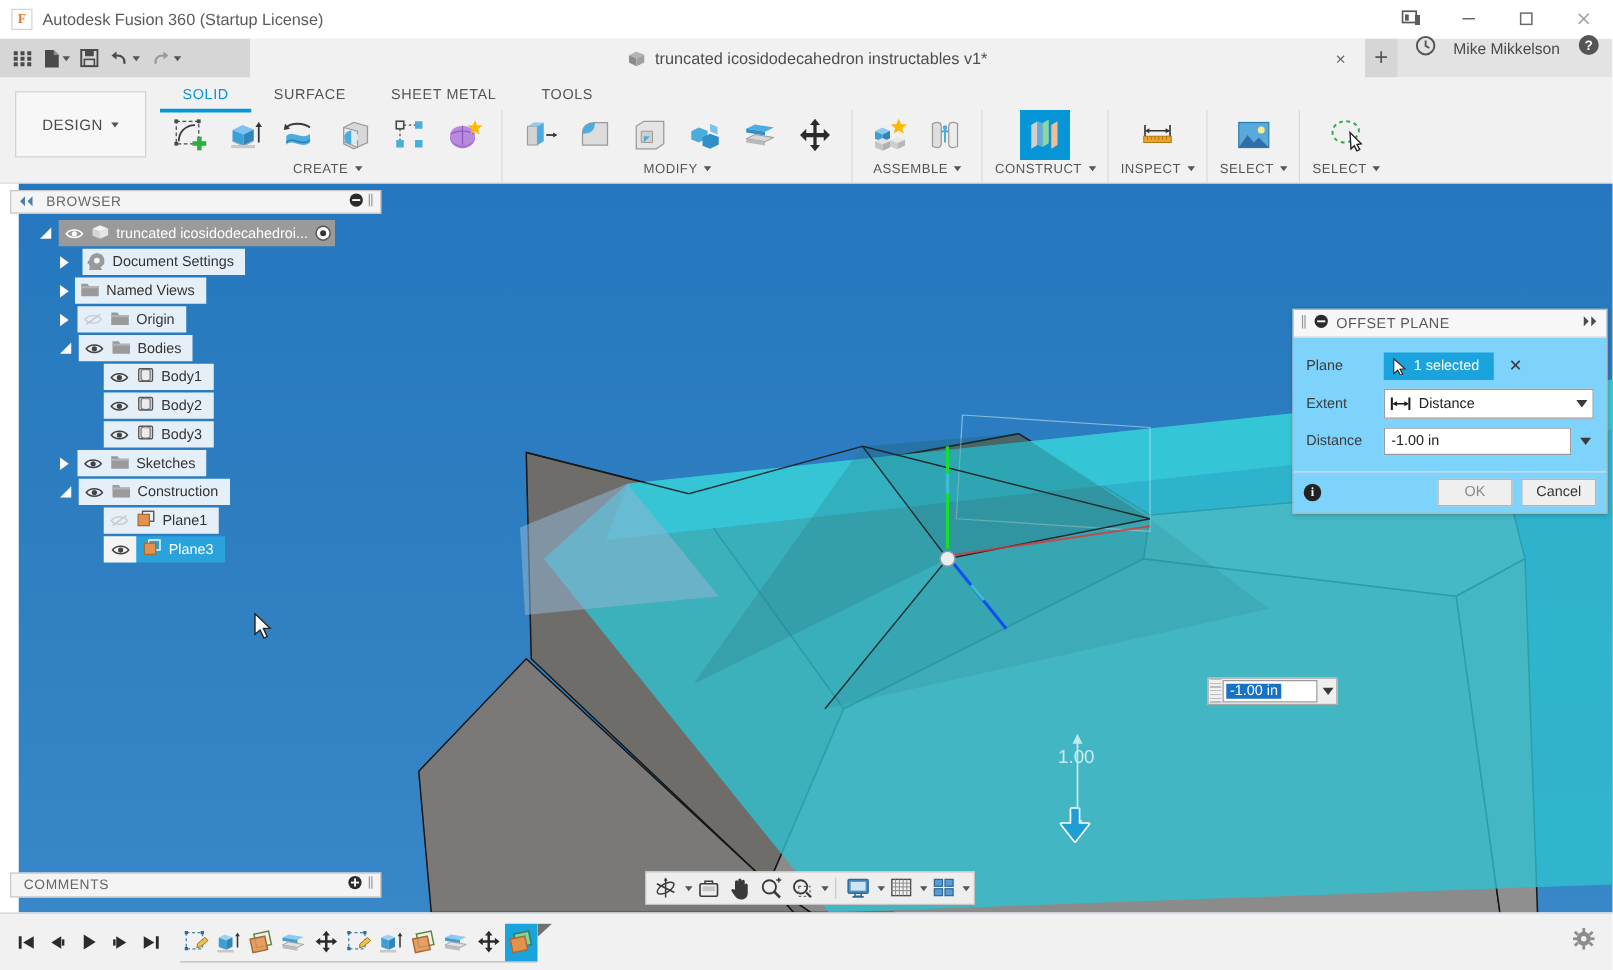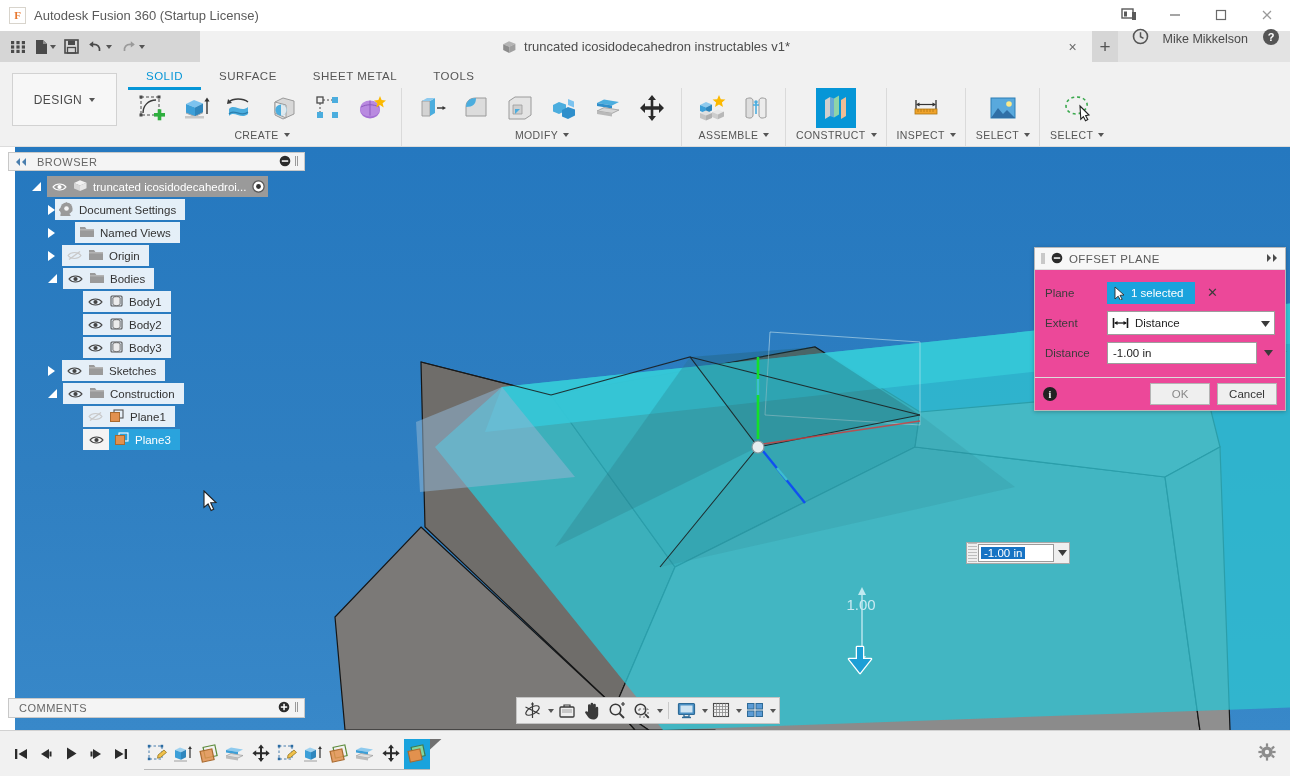--- a/index.html
+++ b/index.html
@@ -157,21 +157,21 @@
   .dim-input {
     flex: 1; height: 18px; background: #fff; border: 1px solid #9b9b9b; margin: 0 1px;
     display: flex; align-items: center; padding: 0 2px;
   }
   .dim-input .sel { background: #1673c4; color: #fff; font-size: 11.5px; padding: 0 3px; }
   .dim-caret { width: 14px; display: flex; align-items: center; justify-content: center; }
 
   
   .dialog {
     position: absolute; left: 1034px; top: 247px; width: 252px;
-    background: #ec4899; border: 1px solid #b8b8b8;
+    background: #7dd3fc; border: 1px solid #b8b8b8;
     box-shadow: 0 1px 4px rgba(0,0,0,.25);
   }
   .dlg-title {
     height: 22px; background: #f7f7f7; border-bottom: 1px solid #dcdcdc;
     display: flex; align-items: center; padding: 0 6px; gap: 6px;
   }
   .dlg-title .dt-text { font-size: 11.5px; color: #5a5a5a; letter-spacing: .4px; }
   .dlg-title .dt-right { margin-left: auto; color: #555; font-size: 10px; letter-spacing: -1px; }
   .dlg-body { padding: 9px 10px 8px 10px; }
   .dlg-row { display: flex; align-items: center; height: 27px; margin-bottom: 3px; }
@@ -701,35 +701,35 @@
           <svg width="13" height="13" viewBox="0 0 13 13">
               <circle cx="6.5" cy="6.5" r="5.6" fill="#fff" stroke="#555" stroke-width="1.2"></circle>
               <circle cx="6.5" cy="6.5" r="2.4" fill="#333"></circle>
             </svg>
         </span>
       </span>
     </div>
 
     <div class="node" style="padding-left:40px;">
       <span class="arrow-collapsed"></span>
-      <span class="node-pill" style="margin-left:0;">
+      <span class="node-pill" style="margin-left:11px;">
         <span>
           <svg width="15" height="15" viewBox="0 0 15 15">
               <path d="M7.5 1l1 2 2.2-.6 1 1.7-1.4 1.8.9 2 2.2.4v2l-2.2.4-.9 2 1.4 1.8-1 1.7-2.2-.6-1 2h-2l-1-2-2.2.6-1-1.7L1.8 12l-.9-2L-1.3 9.6" fill="#9a9a9a"></path>
               <circle cx="7.5" cy="7.5" r="6" fill="#9a9a9a"></circle>
               <circle cx="7.5" cy="7.5" r="2.3" fill="#f4f4f4"></circle>
             </svg>
         </span>
         <span class="node-label">Document Settings</span>
       </span>
     </div>
 
     <div class="node" style="padding-left:40px;">
       <span class="arrow-collapsed"></span>
-      <span class="node-pill" style="margin-left:20px;">
+      <span class="node-pill" style="margin-left:5px;">
         <span>
           <svg width="16" height="13" viewBox="0 0 16 13">
               <path d="M1 2h5l1.4 2H15v8H1z" fill="#9a9a9a"></path>
               <path d="M1 4h14v1.5H1z" fill="#b4b4b4"></path>
             </svg>
         </span>
         <span class="node-label">Named Views</span>
       </span>
     </div>
 

